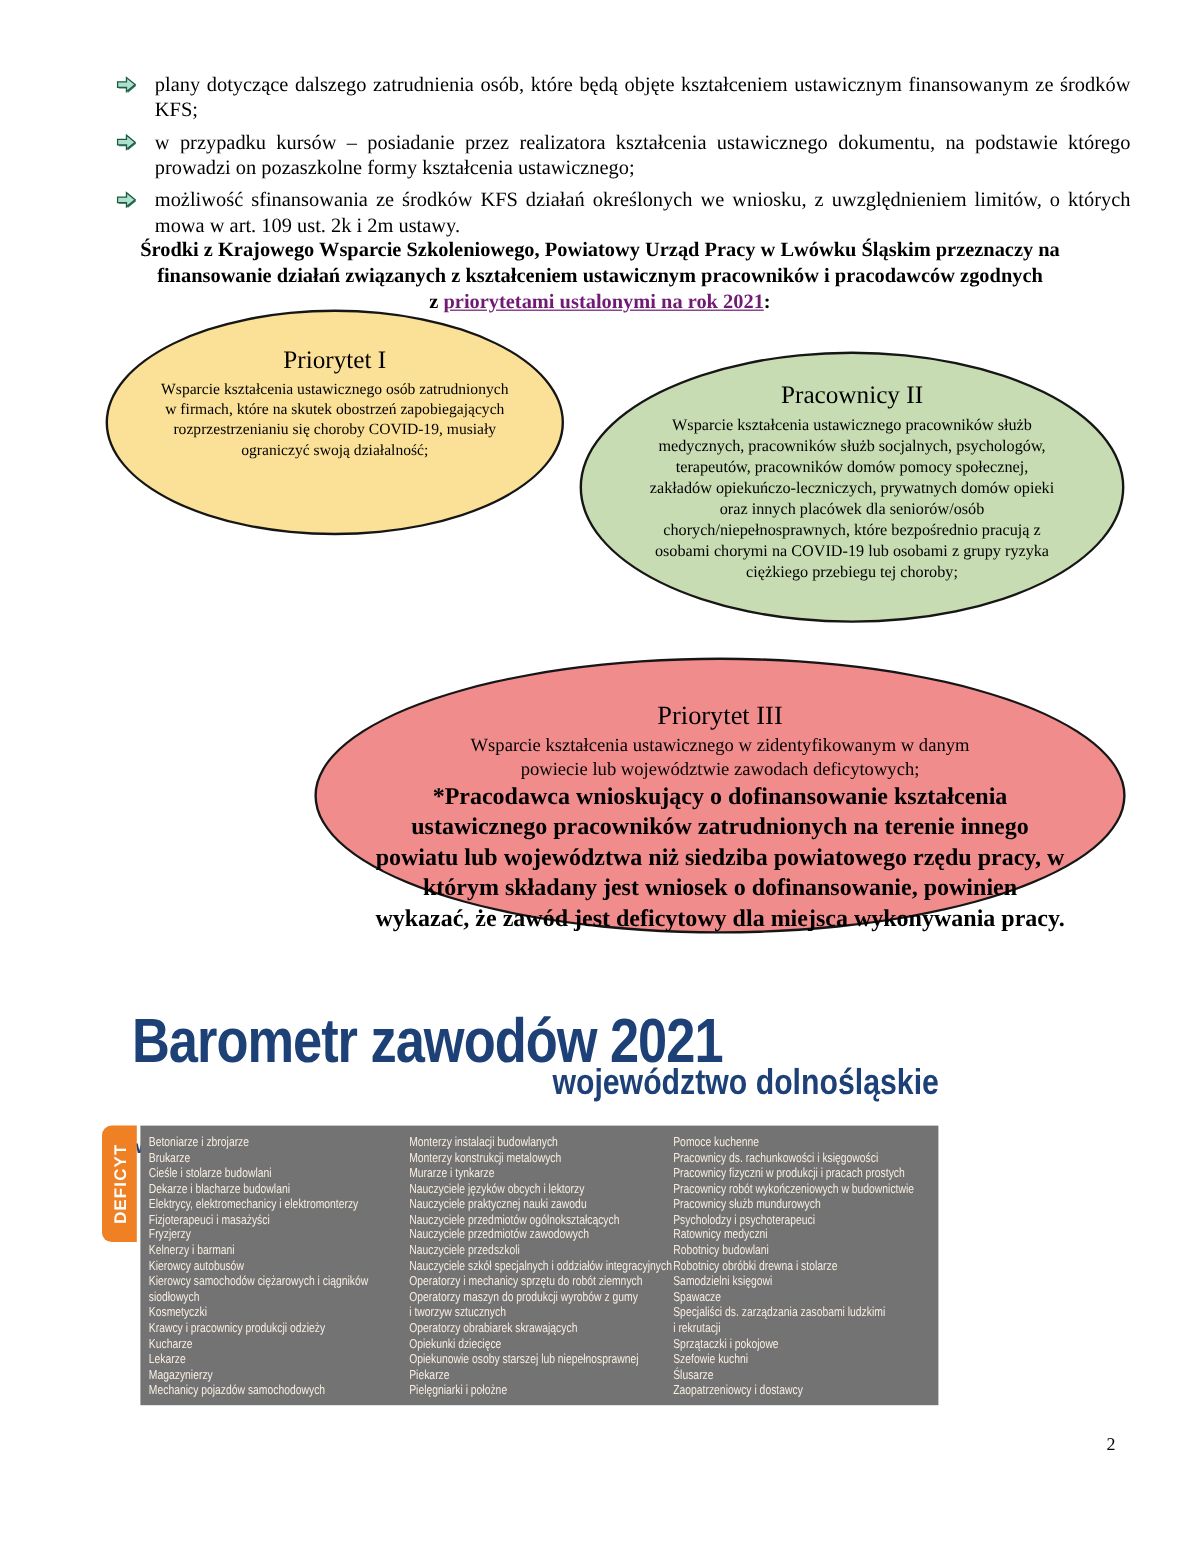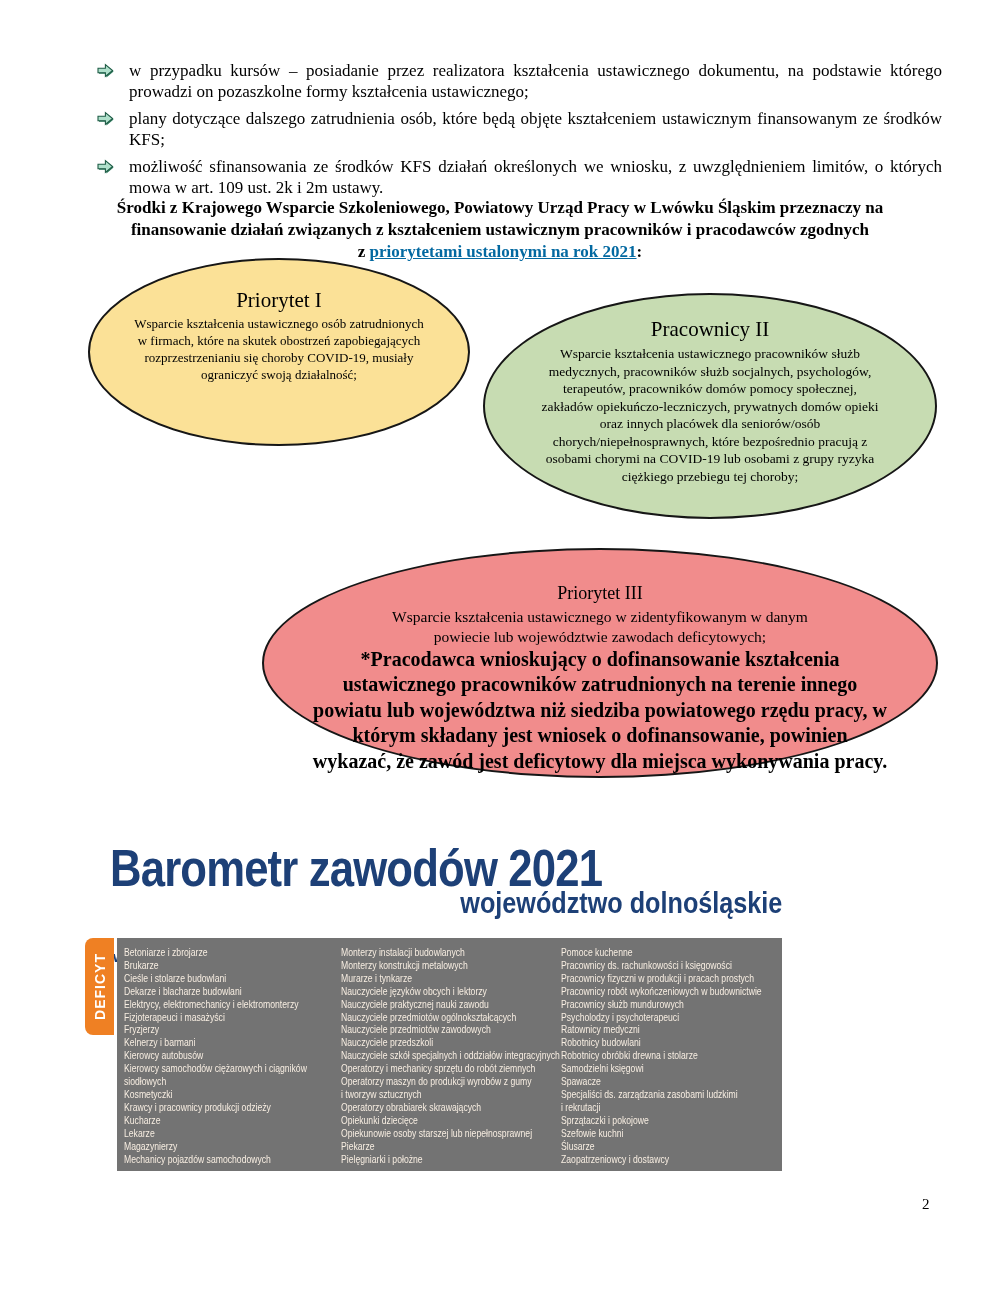--- a/index.html
+++ b/index.html
@@ -10,34 +10,34 @@
 
   
   .bullets { position:absolute; left:96px; top:60px; width:846px; }
   .bullet  { display:flex; gap:13px; margin-bottom:5px; }
   .bullet-icon { flex:0 0 20px; padding-top:3px; }
   .bullet-text { font-size:17px; line-height:1.26; text-align:justify; }
 
   
   .intro { position:absolute; left:70px; top:197px; width:860px; text-align:center;
            font-weight:bold; font-size:17px; line-height:1.3; }
-  .intro-link { color:#0369a1; text-decoration:underline; cursor:pointer; }
+  .intro-link { color:#701a75; text-decoration:underline; cursor:pointer; }
 
   
   .ellipse { position:absolute; border:2px solid #161616; border-radius:50%;
              text-align:center; box-sizing:border-box; }
   .e-title { font-weight:normal; }
   .e1 { left:88px;  top:258px; width:382px; height:188px; }
   .e1 .e-title { margin-top:28px; font-size:21px; }
   .e1 .e-body  { width:302px; margin:3px auto 12px; font-size:13px; line-height:1.3; }
   .e2 { left:483px; top:293px; width:454px; height:226px; }
   .e2 .e-title { margin-top:22px; font-size:21px; }
   .e2 .e-body  { width:348px; margin:3px auto 0; font-size:13.5px; line-height:1.3; }
   .e3 { left:262px; top:548px; width:676px; height:230px; }
-  .e3 .e-title { margin-top:33px; font-size:18px; }
+  .e3 .e-title { margin-top:33px; font-size:22px; }
   .e3 .e-body  { width:470px; margin:3px auto 0; font-size:15.5px; line-height:1.28; }
   .e3 .e-body-bold { width:578px; margin:0 auto; font-size:20px; line-height:1.28;
                      font-weight:bold; }
 
   
   .baro-title { position:absolute; left:110px; top:838px; white-space:nowrap;
     font-family:"Liberation Sans", sans-serif; font-weight:bold; font-size:52px;
     letter-spacing:-1px; transform:scaleX(0.84); transform-origin:left top; }
   .baro-subtitle { position:absolute; right:218px; top:886px; white-space:nowrap;
     font-family:"Liberation Sans", sans-serif; font-weight:bold; font-size:30px;
@@ -64,30 +64,30 @@
 <body>
 
 <div class="bullets">
   <div class="bullet">
     <span class="bullet-icon">
       <svg width="20" height="16" viewBox="0 0 20 16">
           <path d="M3 6.2 L10.4 6.2 L10.4 2.6 L17.6 8.5 L10.4 14.4 L10.4 10.8 L3 10.8 Z" fill="#2F7A5E"></path>
           <path d="M2 5.2 L9.4 5.2 L9.4 1.6 L16.6 7.5 L9.4 13.4 L9.4 9.8 L2 9.8 Z" fill="#AFE0CB" stroke="#1E5B45" stroke-width="1.1"></path>
         </svg>
     </span>
-    <div class="bullet-text">w przypadku kursów – posiadanie przez realizatora kształcenia ustawicznego dokumentu, na podstawie którego prowadzi on pozaszkolne formy kształcenia ustawicznego;</div>
+    <div class="bullet-text">plany dotyczące dalszego zatrudnienia osób, które będą objęte kształceniem ustawicznym finansowanym ze środków KFS;</div>
   </div>
   <div class="bullet">
     <span class="bullet-icon">
       <svg width="20" height="16" viewBox="0 0 20 16">
           <path d="M3 6.2 L10.4 6.2 L10.4 2.6 L17.6 8.5 L10.4 14.4 L10.4 10.8 L3 10.8 Z" fill="#2F7A5E"></path>
           <path d="M2 5.2 L9.4 5.2 L9.4 1.6 L16.6 7.5 L9.4 13.4 L9.4 9.8 L2 9.8 Z" fill="#AFE0CB" stroke="#1E5B45" stroke-width="1.1"></path>
         </svg>
     </span>
-    <div class="bullet-text">plany dotyczące dalszego zatrudnienia osób, które będą objęte kształceniem ustawicznym finansowanym ze środków KFS;</div>
+    <div class="bullet-text">w przypadku kursów – posiadanie przez realizatora kształcenia ustawicznego dokumentu, na podstawie którego prowadzi on pozaszkolne formy kształcenia ustawicznego;</div>
   </div>
   <div class="bullet">
     <span class="bullet-icon">
       <svg width="20" height="16" viewBox="0 0 20 16">
           <path d="M3 6.2 L10.4 6.2 L10.4 2.6 L17.6 8.5 L10.4 14.4 L10.4 10.8 L3 10.8 Z" fill="#2F7A5E"></path>
           <path d="M2 5.2 L9.4 5.2 L9.4 1.6 L16.6 7.5 L9.4 13.4 L9.4 9.8 L2 9.8 Z" fill="#AFE0CB" stroke="#1E5B45" stroke-width="1.1"></path>
         </svg>
     </span>
     <div class="bullet-text">możliwość sfinansowania ze środków KFS działań określonych we wniosku, z uwzględnieniem limitów, o których mowa w art. 109 ust. 2k i 2m ustawy.</div>
   </div>

